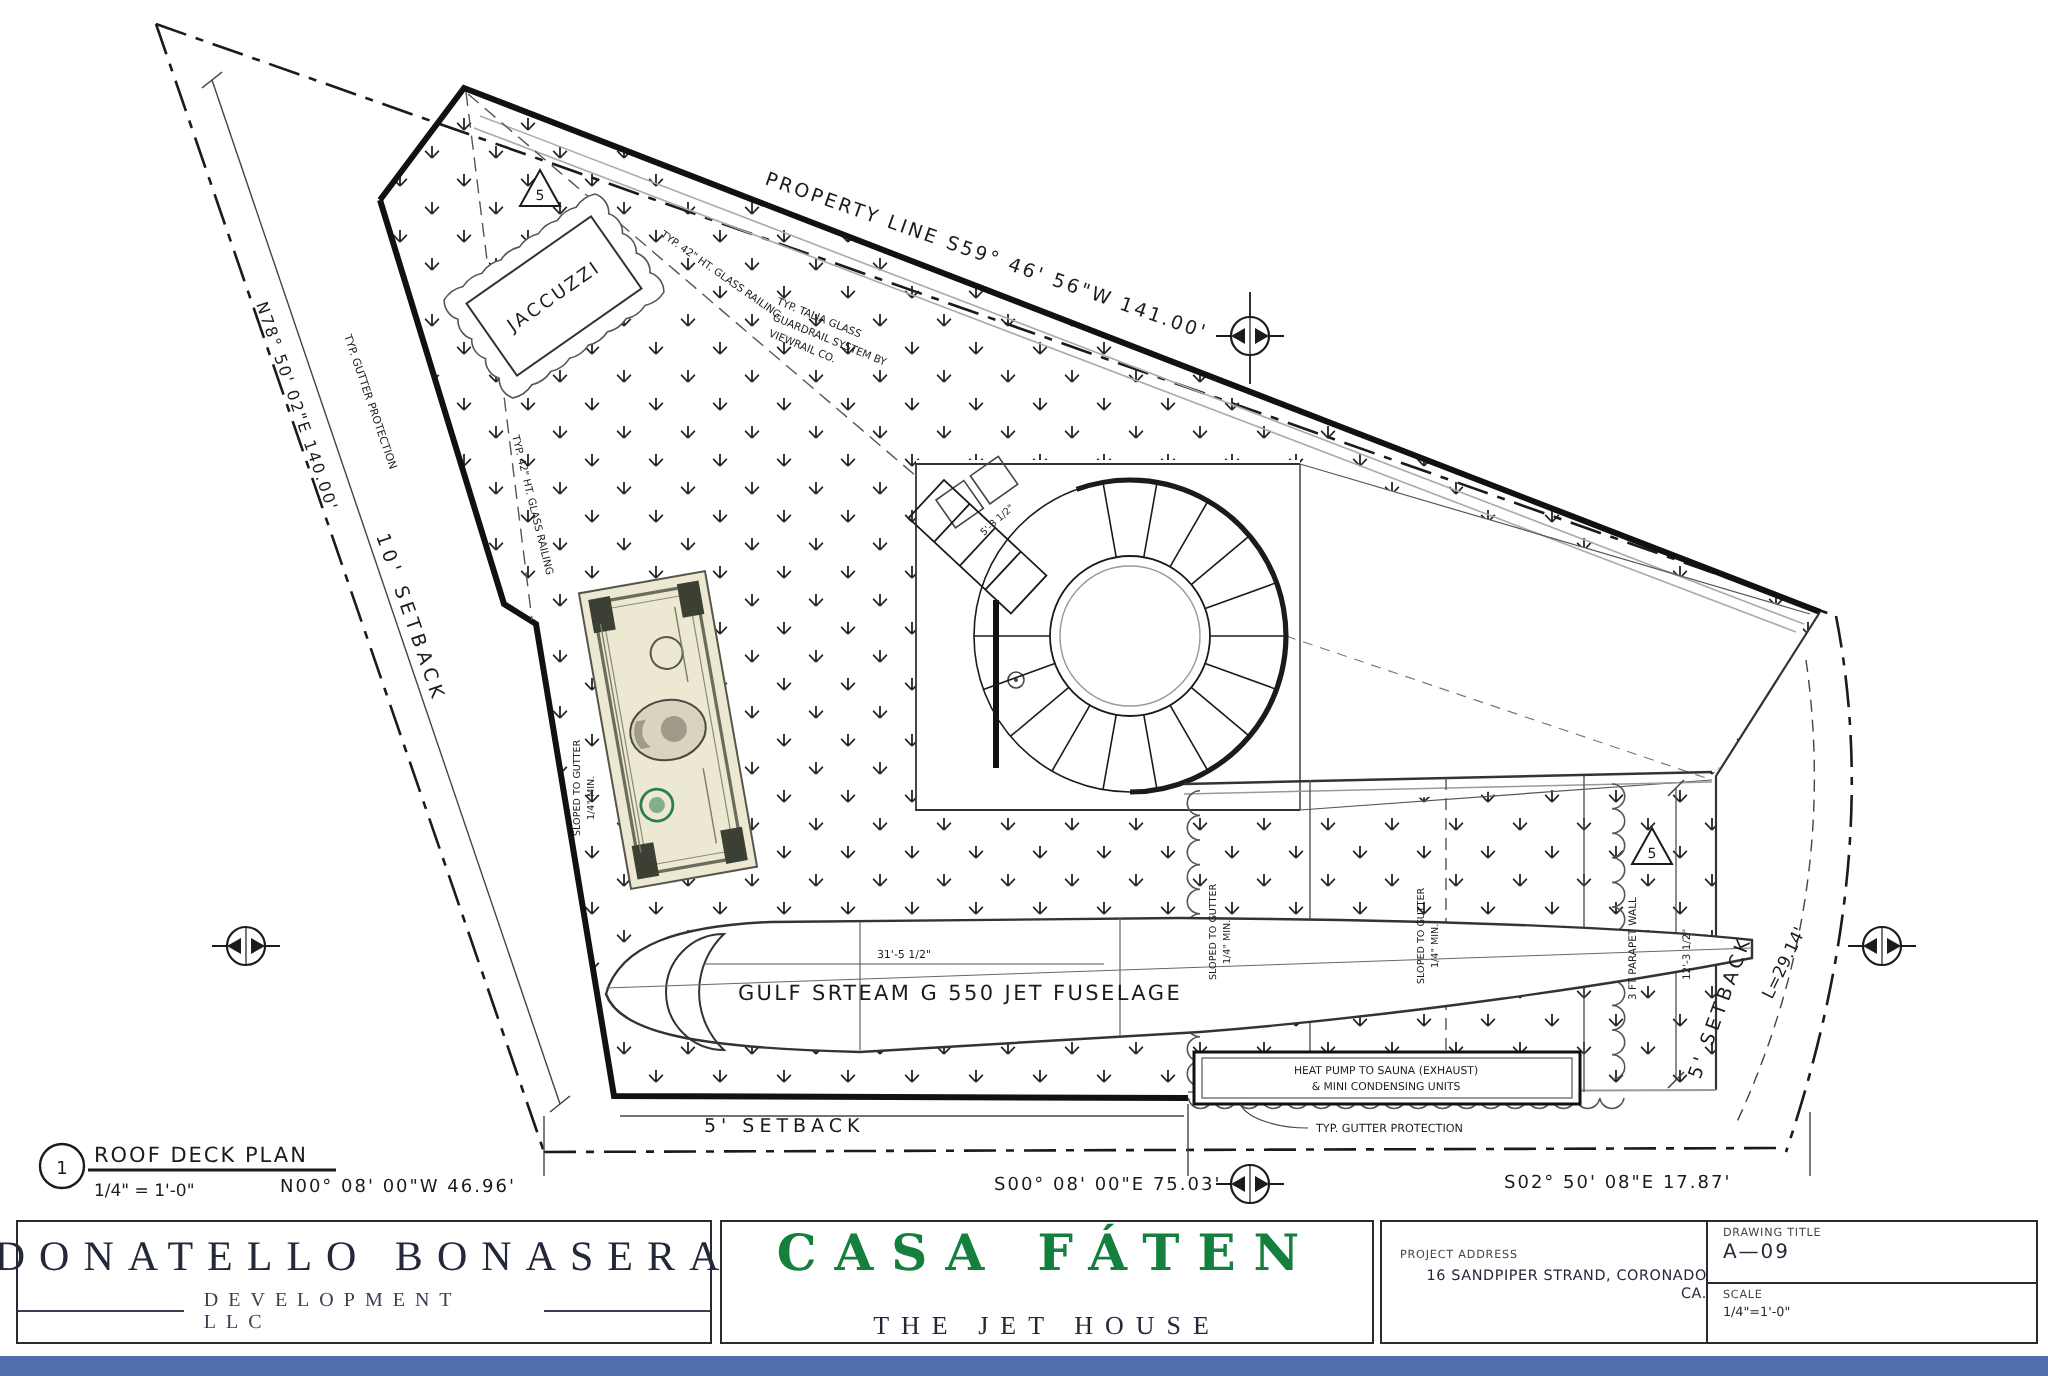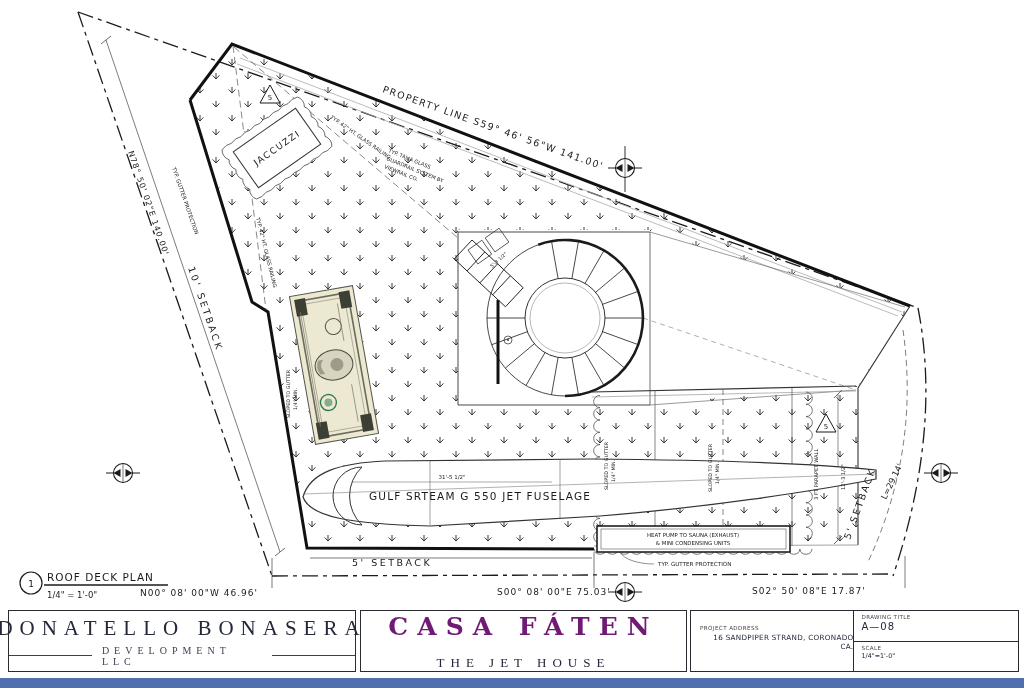--- a/index.html
+++ b/index.html
@@ -12,21 +12,21 @@
   .tb-box{border:1.6px solid #2a2a33;background:#fff;box-sizing:border-box;}
   .tb-left{position:absolute;left:8px;top:1px;width:348px;height:62px;display:flex;
            flex-direction:column;align-items:center;justify-content:center;}
   .tb-dev{font-family:"Liberation Serif",serif;font-size:21px;letter-spacing:7px;white-space:nowrap;}
   .tb-devsub{display:flex;align-items:center;gap:10px;margin-top:4px;
              font-family:"Liberation Serif",serif;font-size:10px;letter-spacing:5px;color:#3a3f52;}
   .tb-rule{width:88px;height:0;border-top:1.4px solid #3a3f52;}
   .tb-mid{position:absolute;left:360px;top:1px;width:327px;height:62px;display:flex;
           flex-direction:column;align-items:center;justify-content:center;}
   .tb-proj{font-family:"DejaVu Serif",serif;font-weight:bold;font-size:25px;letter-spacing:9px;
-           white-space:nowrap;color:#701a75;}
+           white-space:nowrap;color:#15803d;}
   .tb-projsub{font-family:"Liberation Serif",serif;font-size:13px;letter-spacing:6px;margin-top:14px;}
   .tb-right{position:absolute;left:690px;top:1px;width:329px;height:62px;display:flex;padding:0;}
   .tb-addr{flex:1 1 auto;border-right:1.2px solid #2a2a33;padding:14px 0 0 9px;box-sizing:border-box;}
   .tb-lbl{font-size:5.6px;letter-spacing:.4px;color:#444;}
   .tb-addrval{font-size:7.2px;margin-top:2px;letter-spacing:.3px;text-align:right;}
   .tb-rcol{width:166px;display:flex;flex-direction:column;}
   .tb-rcell{flex:1;padding:3px 0 0 7px;box-sizing:border-box;}
   .tb-rcell+.tb-rcell{border-top:1.2px solid #2a2a33;}
   .tb-num{font-size:10px;letter-spacing:1px;margin-top:1px;}
   .tb-scaleval{font-size:6.4px;margin-top:1px;}
@@ -274,21 +274,21 @@
       <div class="tb-projsub">THE JET HOUSE</div>
     </div>
     <div class="tb-box tb-right">
       <div class="tb-addr">
         <div class="tb-lbl">PROJECT ADDRESS</div>
         <div class="tb-addrval">16 SANDPIPER STRAND, CORONADO CA.</div>
       </div>
       <div class="tb-rcol">
         <div class="tb-rcell">
           <div class="tb-lbl">DRAWING TITLE</div>
-          <div class="tb-num">A—08</div>
+          <div class="tb-num">A—09</div>
         </div>
         <div class="tb-rcell">
           <div class="tb-lbl">SCALE</div>
           <div class="tb-scaleval">1/4"=1'-0"</div>
         </div>
       </div>
     </div>
   </div>
 
   <div class="bottombar"></div>

